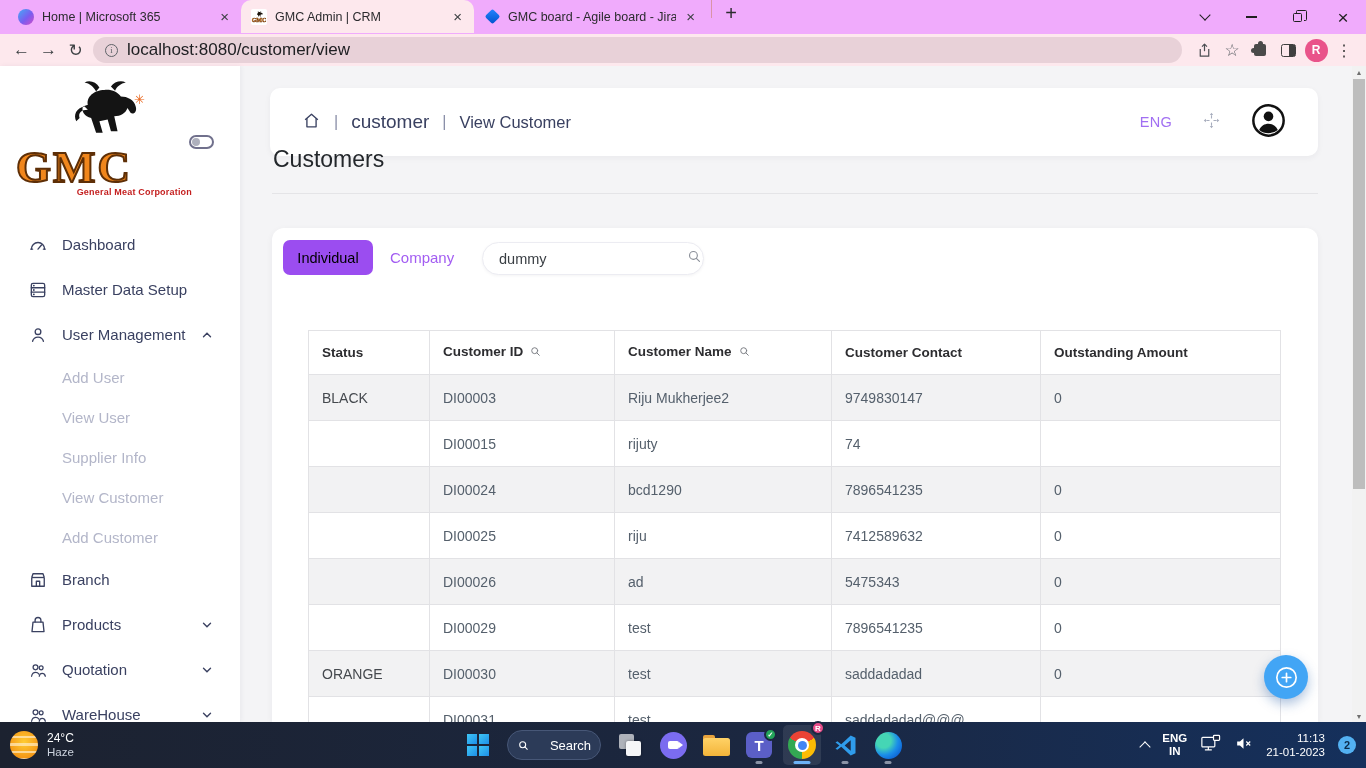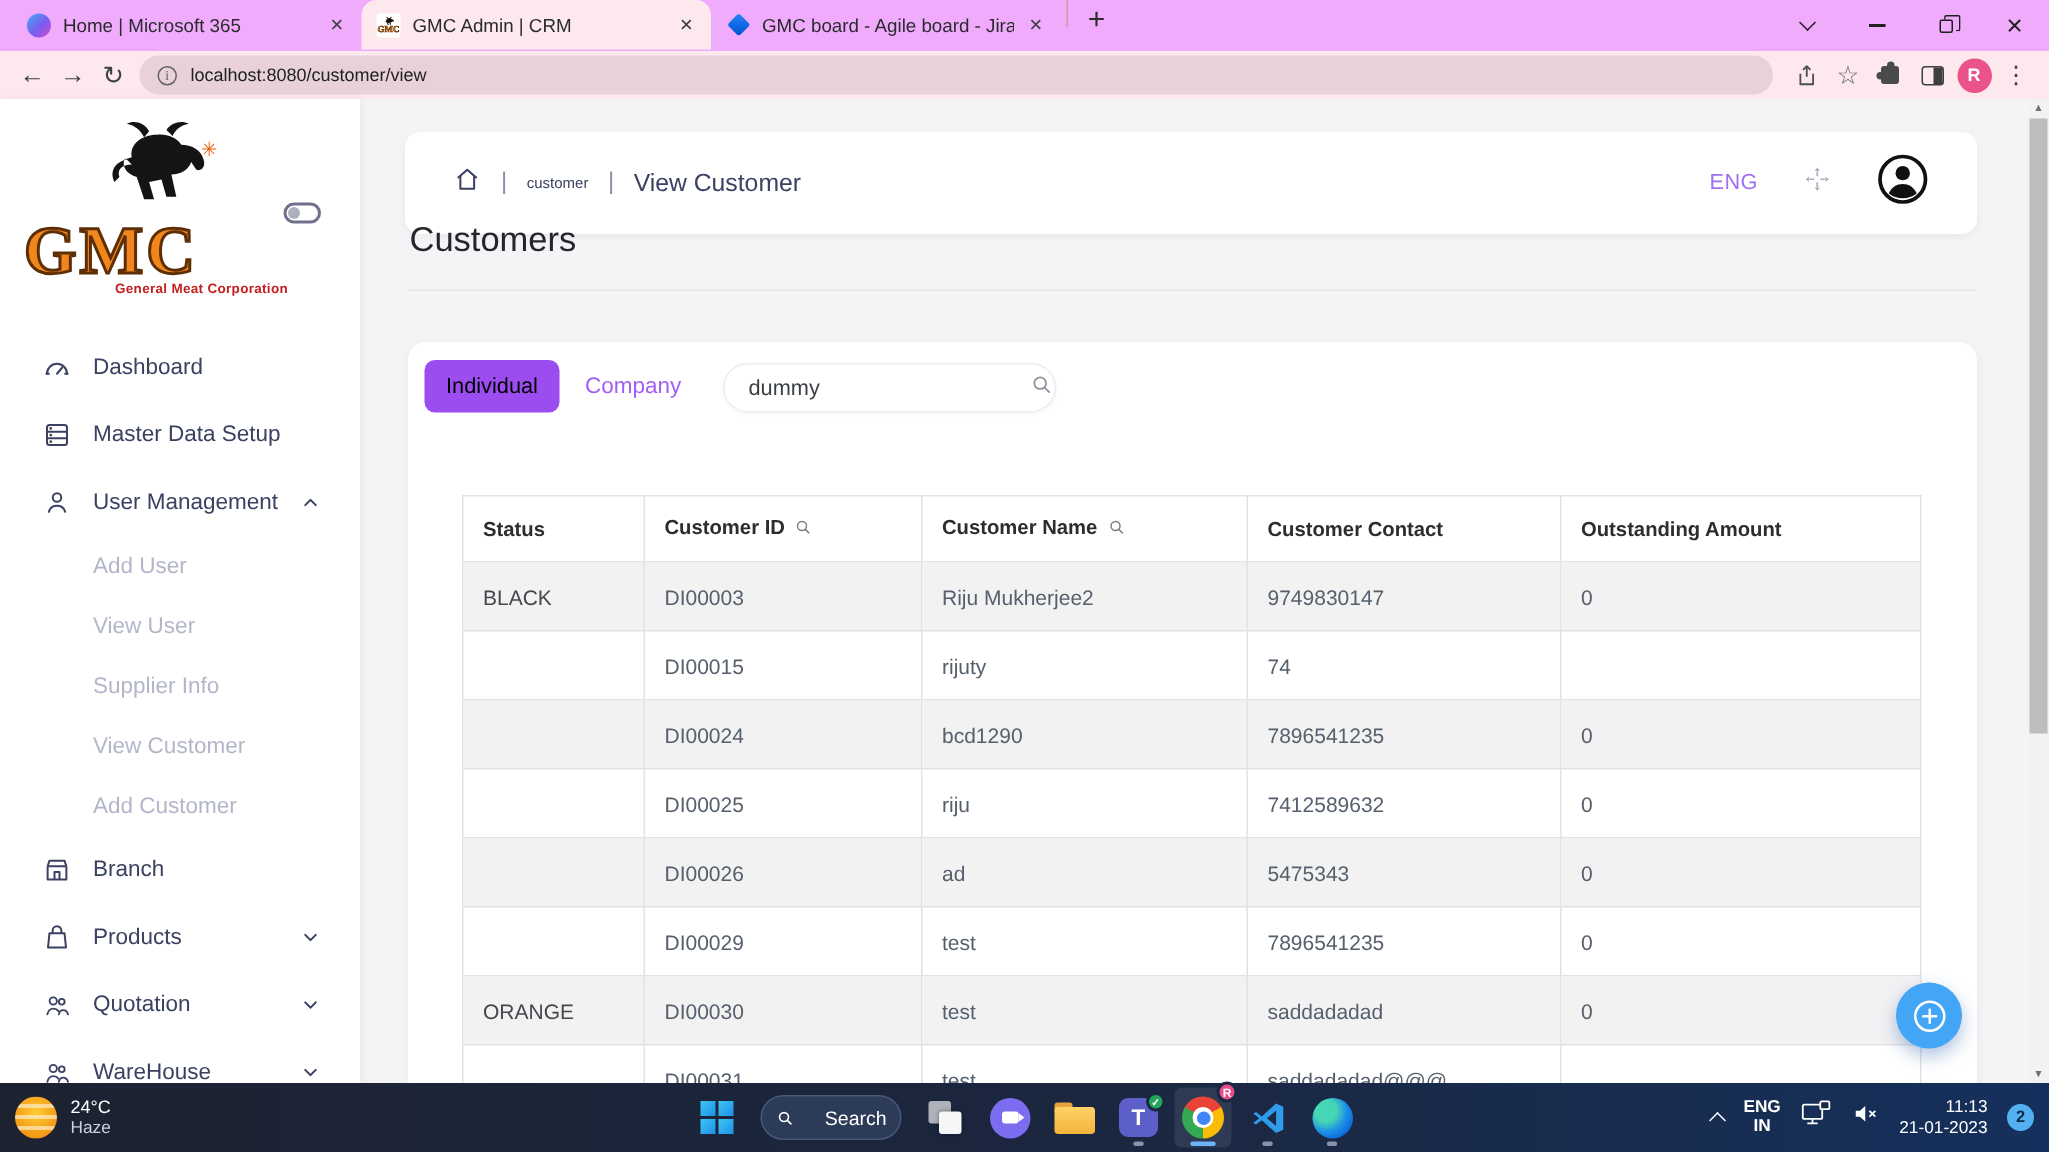--- a/index.html
+++ b/index.html
@@ -26,21 +26,21 @@
   .chev-dn{width:8px;height:8px;border-right:1.6px solid #1f1f1f;border-bottom:1.6px solid #1f1f1f;transform:rotate(45deg);margin-top:-4px}
   .minbar{width:11px;height:1.6px;background:#1f1f1f}
   .restore{position:relative;width:9px;height:9px;border:1.3px solid #1f1f1f;border-radius:1.5px}
   .restore::before{content:"";position:absolute;top:-3.6px;left:2.6px;width:9px;height:9px;border:1.3px solid #1f1f1f;border-radius:1.5px;clip-path:polygon(0 0,100% 0,100% 100%,72% 100%,72% 28%,0 28%)}
   .xchar{font-size:19px;line-height:1}
 
   .toolbar{position:absolute;top:34px;left:0;right:0;height:32px;background:#fde8ed;display:flex;align-items:center;padding:0 8px}
   .navbtn{width:27px;text-align:center;font-size:17px;color:#3c4043}
   .addrbar{flex:1;height:26px;background:#e8d1d8;border-radius:13px;display:flex;align-items:center;padding:0 12px;gap:9px;margin:0 8px 0 4px}
   .infoc{width:13px;height:13px;border:1.4px solid #5f6368;border-radius:50%;display:flex;align-items:center;justify-content:center;font-size:9px;color:#5f6368;font-family:"Liberation Serif",serif}
-  .addrbar .url{font-size:12px;color:#202124}
+  .addrbar .url{font-size:17px;color:#202124}
   .tool-ic{width:28px;display:flex;justify-content:center;align-items:center;color:#4a4d52}
   .star{font-size:17px;color:#5f6368}
   .puzzle{position:relative;width:12px;height:12px;background:#4a4a4a;border-radius:2px}
   .puzzle::before{content:"";position:absolute;top:-3px;left:3.5px;width:5px;height:5px;background:#4a4a4a;border-radius:50%}
   .puzzle::after{content:"";position:absolute;left:-3px;top:3.5px;width:5px;height:5px;background:#4a4a4a;border-radius:50%}
   .panelic{position:relative;width:15px;height:13px;border:1.8px solid #3f3f3f;border-radius:2.5px}
   .panelic::after{content:"";position:absolute;right:0;top:0;width:5.5px;height:100%;background:#3f3f3f}
   .avatarR{width:23px;height:23px;border-radius:50%;background:#e9538a;color:#fff;font-size:12px;font-weight:bold;display:flex;align-items:center;justify-content:center}
   .dots{font-size:16px;color:#3f3f3f;letter-spacing:0}
 
@@ -58,21 +58,21 @@
   .collapse-toggle::before{content:"";position:absolute;left:1px;top:1px;width:8px;height:8px;border-radius:50%;background:#aeb0bd}
   .nav{position:absolute;top:156px;left:0;right:0}
   .nav-item{position:relative;height:45px;display:flex;align-items:center;gap:14px;padding-left:28px;font-size:15px;color:#3a4161;font-weight:500}
   .nav-item.sub{height:40px;padding-left:62px;color:#b3b6c9;font-weight:400}
   .nav-item .nico{width:20px;height:20px;flex:none;display:flex;align-items:center;justify-content:center}
   .nav-item .chev{position:absolute;right:26px;display:flex}
 
   
   .header-card{position:absolute;left:270px;top:22px;width:1048px;height:68px;background:#fff;border-radius:10px;box-shadow:0 2px 6px rgba(40,40,60,.05);display:flex;align-items:center;padding:0 32px}
   .crumb-sep{color:#8a8fa8;font-size:16px;margin:0 13px;font-weight:300}
-  .crumb-a{font-size:10px;color:#3a4161}
+  .crumb-a{font-size:19px;color:#3a4161}
   .crumb-b{font-size:16.5px;color:#3a4161}
   .hdr-right{margin-left:auto;display:flex;align-items:center;gap:30px}
   .lang{color:#a16ff2;font-size:14.5px;letter-spacing:.3px}
 
   .page-title{position:absolute;left:273px;top:80px;font-size:23px;color:#23272b;font-weight:500}
   .title-divider{position:absolute;left:272px;top:127px;width:1046px;height:1px;background:#e4e4e7}
 
   
   .content-card{position:absolute;left:272px;top:162px;width:1046px;height:494px;background:#fff;border-radius:12px 12px 0 0;box-shadow:0 2px 7px rgba(40,40,60,.05)}
   .btn-individual{position:absolute;left:11px;top:12px;width:90px;height:35px;border:none;border-radius:7px;background:#9b4df0;color:#000000;font-size:14.5px;font-family:inherit}

